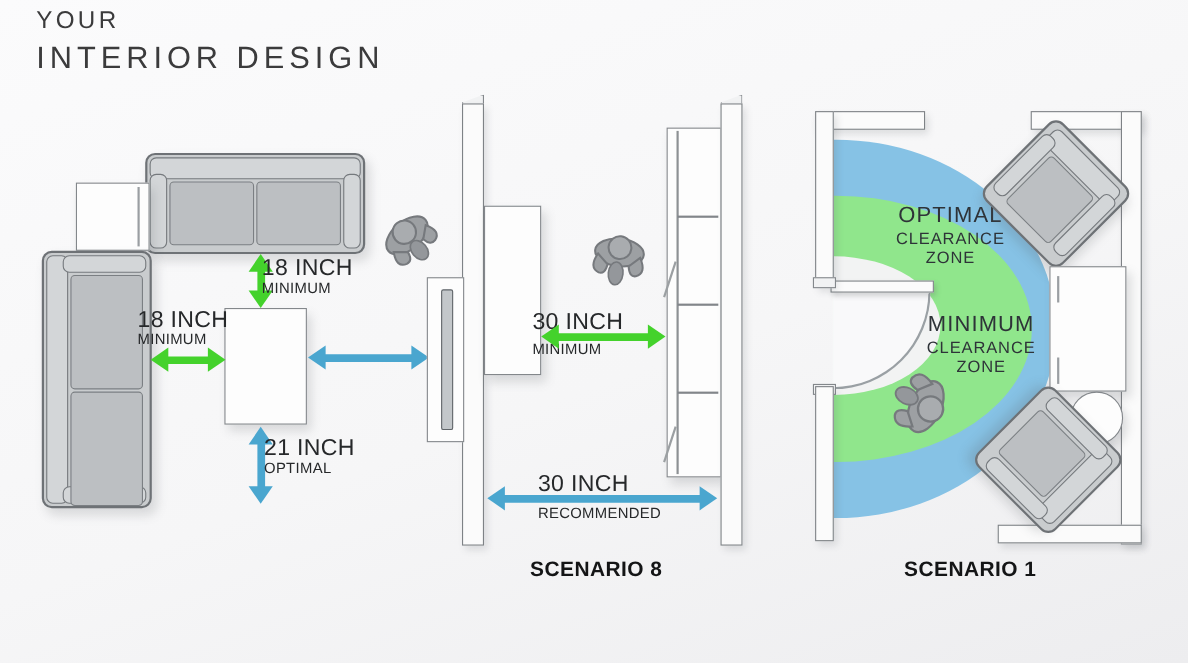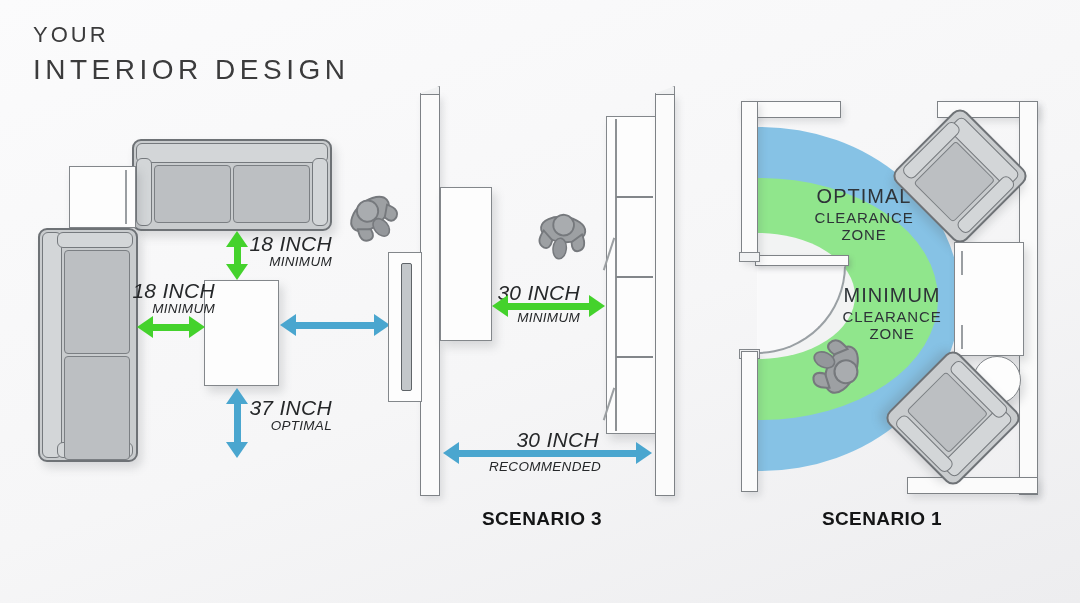--- a/index.html
+++ b/index.html
@@ -4,21 +4,21 @@
 <style>
   html,body { margin:0; padding:0; background:#e8e8ea; }
   #canvas {
     position:relative; width:1080px; height:603px; overflow:hidden;
     background:linear-gradient(160deg,#fbfbfc 0%,#f6f6f7 55%,#ededef 100%);
     font-family:"Liberation Sans", sans-serif; color:#2a2c2e;
   }
   .abs { position:absolute; }
 
   
-  .brand { position:absolute; left:33px; top:22px; width:282px; color:#3b3b3c; }
+  .brand { position:absolute; left:33px; top:5px; width:282px; color:#3b3b3c; }
   .brand .l1 { font-size:22px; letter-spacing:3px; }
   .brand .l2 { font-size:28px; letter-spacing:4.5px; margin-top:6px; white-space:nowrap; }
   .brand .l3 { font-size:21px; letter-spacing:4px; margin-top:5px; text-align:right; }
 
   
   .wall { position:absolute; background:#fbfbfb; border:1.6px solid #7e8286;
           box-shadow:3px 4px 7px rgba(90,95,100,.16); box-sizing:border-box; }
   .cap  { position:absolute; background:#f1f2f3; border:1.4px solid #84888c; box-sizing:border-box; }
 
   
@@ -47,21 +47,21 @@
   .arrow .shaft { position:absolute; background:var(--c); border-radius:2px; }
   .arrow.h .shaft { left:13px; right:13px; top:8px; height:7px; }
   .arrow.v .shaft { top:13px; bottom:13px; left:8px; width:7px; }
   .arrow .head { position:absolute; width:0; height:0; border-style:solid; }
   .arrow.h .head.a { left:0; top:0;  border-width:11.5px 16px 11.5px 0; border-color:transparent var(--c) transparent transparent; }
   .arrow.h .head.b { right:0; top:0; border-width:11.5px 0 11.5px 16px; border-color:transparent transparent transparent var(--c); }
   .arrow.v .head.a { top:0; left:0;    border-width:0 11.5px 16px 11.5px; border-color:transparent transparent var(--c) transparent; }
   .arrow.v .head.b { bottom:0; left:0; border-width:16px 11.5px 0 11.5px; border-color:var(--c) transparent transparent transparent; }
 
   
-  .meas { position:absolute; text-align:right; color:#26282a; line-height:1.06;font-style:italic; }
+  .meas { position:absolute; text-align:left; color:#26282a; line-height:1.06; }
   .meas .val { font-size:21px; letter-spacing:.3px; }
   .meas .sub { font-size:13.5px; letter-spacing:.3px; }
   .meas.split .val { margin-bottom:7px; }
   .meas.split36 .val { margin-bottom:9px; }
   .zonelabel { position:absolute; text-align:center; color:#2e3338; line-height:1.18; }
   .zonelabel .t1 { font-size:20px; letter-spacing:1px; }
   .zonelabel .t2 { font-size:15px; letter-spacing:.8px; }
   .scenario-label { position:absolute; top:508px; width:180px; text-align:center;
           font-size:19px; font-weight:bold; letter-spacing:.4px; color:#141516; }
 
@@ -138,21 +138,21 @@
       <div class="head a"></div>
       <div class="head b"></div>
   </div>
 
   <div class="arrow v blue" style="left:226px;top:388px;width:23px;height:70px;">
     <div class="shaft"></div>
       <div class="head a"></div>
       <div class="head b"></div>
   </div>
   <div class="meas" style="left:240px;top:397px;width:92px;">
-    <div class="val">37 INCH</div>
+    <div class="val">21 INCH</div>
     <div class="sub">OPTIMAL</div>
   </div>
 
   <div class="cap" style="left:420px;top:86px;width:20px;height:12px;clip-path:polygon(0 60%,100% 0,100% 100%,0 100%);"></div>
   <div class="wall" style="left:420px;top:94px;width:20px;height:402px;"></div>
 
   <div class="tablewhite" style="left:388px;top:252px;width:34px;height:150px;box-shadow:none;">
     <div class="abs" style="left:12px;top:10px;width:11px;height:128px;background:#c3c7ca;border:1.5px solid #5f6468;border-radius:2px;box-sizing:border-box;"></div>
   </div>
 
@@ -245,16 +245,16 @@
   </div>
 
   <svg class="person" style="left:798px;top:328px;width:84px;height:82px;transform:rotate(115deg);" viewBox="0 0 100 100">
     <ellipse cx="50" cy="48" rx="30" ry="17" fill="#9da0a3" stroke="#76797d" stroke-width="2.5"></ellipse>
     <path d="M24 52 Q14 70 27 75 Q35 77 37 64 Z" fill="#9da0a3" stroke="#76797d" stroke-width="2.5"></path>
     <path d="M76 52 Q86 70 73 75 Q65 77 63 64 Z" fill="#9da0a3" stroke="#76797d" stroke-width="2.5"></path>
     <ellipse cx="48" cy="72" rx="9" ry="13" fill="#94979b" stroke="#76797d" stroke-width="2"></ellipse>
     <circle cx="50" cy="42" r="14" fill="#a9acaf" stroke="#76797d" stroke-width="2.5"></circle>
   </svg>
 
-  <div class="scenario-label" style="left:452px;">SCENARIO 3</div>
+  <div class="scenario-label" style="left:452px;">SCENARIO 8</div>
   <div class="scenario-label" style="left:792px;">SCENARIO 1</div>
 
 </div>
 
 </body></html>

